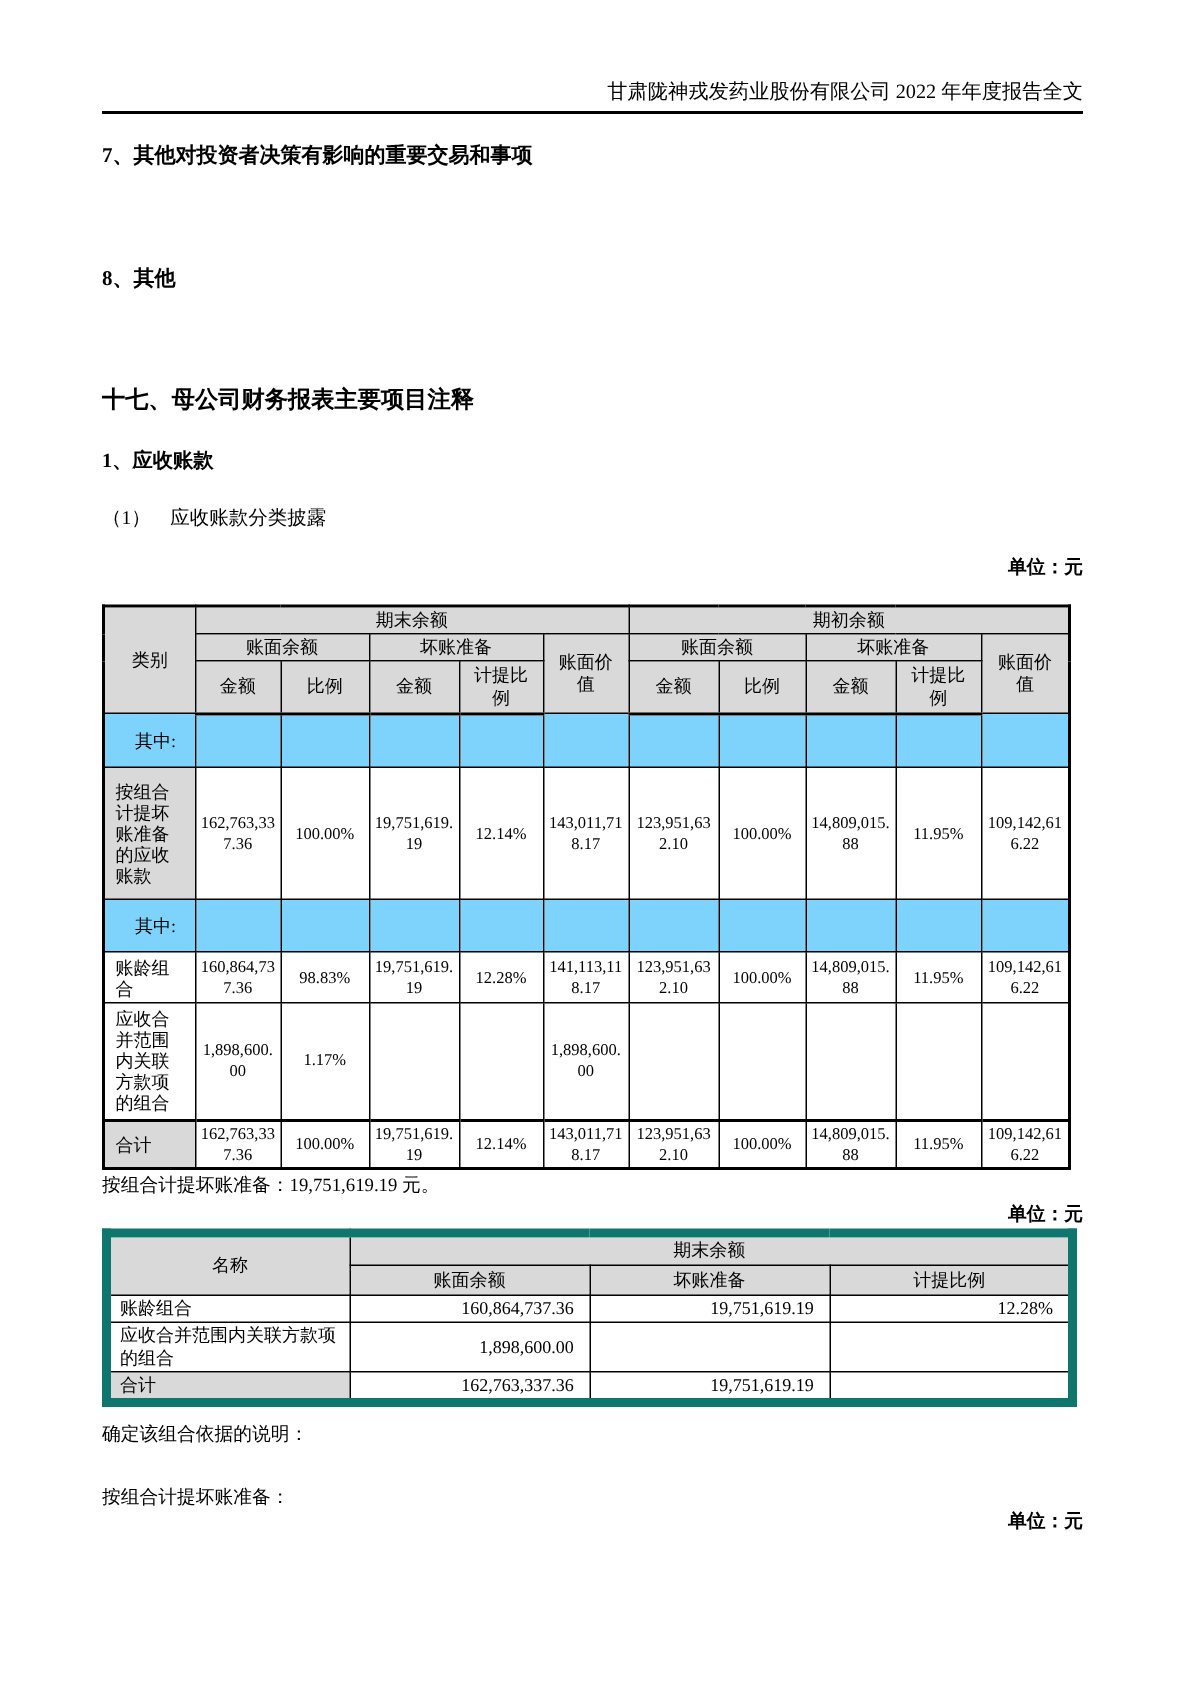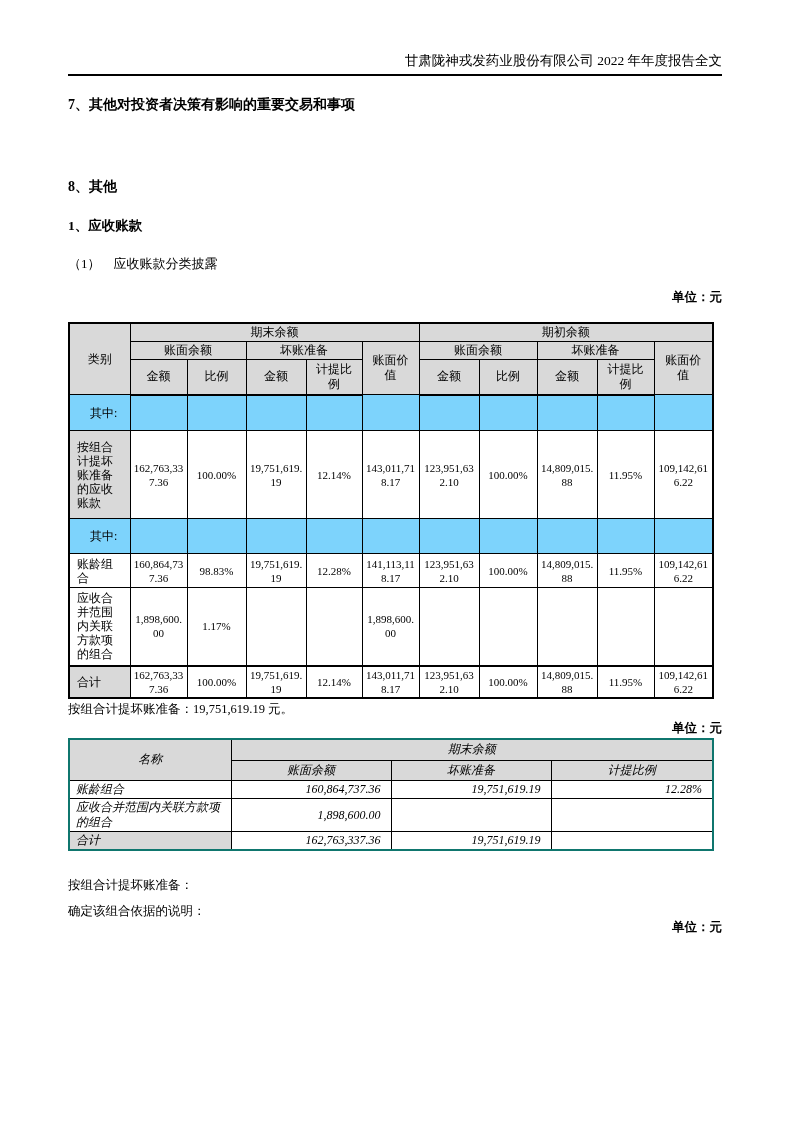--- a/index.html
+++ b/index.html
@@ -35,21 +35,21 @@
   .unit-2 { margin-top: 4px; }
   .unit-3 { margin-top: 1px; }
   .note { font-size: 12.5px; line-height: 15px; }
   .note-1 { margin-top: 3px; }
   .note-2 { margin-top: 11px; }
   .note-3 { margin-top: 27px; }
   .page-num { text-align: right; font-size: 12px; line-height: 15px; margin-top: 30px; }
   
   table { border-collapse: collapse; table-layout: fixed; }
   .t1 { width: 644px; margin-top: 17px; border: 2px solid #000; }
-  .t2 { width: 644px; margin-top: 2px;  border: 2px solid #0f766e; font-style: italic; }
+  .t2 { width: 644px; margin-top: 2px;  border: 6px solid #0f766e; }
   .t1 th, .t1 td, .t2 th, .t2 td {
     border: 1px solid #000;
     vertical-align: middle;
     overflow: hidden;
   }
   .t1 th {
     background: #d9d9d9;
     font-weight: normal;
     font-size: 12px;
     line-height: 15px;
@@ -97,20 +97,21 @@
 </style>
 </head>
 <body>
 
 <div class="page">
 
   <div class="doc-header">甘肃陇神戎发药业股份有限公司 2022 年年度报告全文</div>
 
   <div class="h-item">7、其他对投资者决策有影响的重要交易和事项</div>
   <div class="h-item h-item8">8、其他</div>
+  <div class="h-chap">十七、母公司财务报表主要项目注释</div>
   <div class="h-sub">1、应收账款</div>
   <div class="h-sub2">（1）　应收账款分类披露</div>
 
   <div class="unit-row unit-1">单位：元</div>
 
   <table class="t1">
     <colgroup>
       <col style="width:61px">
         <col style="width:57px">
         <col style="width:59px">
@@ -264,19 +265,19 @@
     </tr>
     <tr class="total" style="height:18px">
       <td class="lbl">合计</td>
       <td class="num">162,763,337.36</td>
       <td class="num">19,751,619.19</td>
       <td class="num"></td>
     </tr>
   </tbody>
     </table>
 
+  <div class="note note-2">确定该组合依据的说明：</div>
   <div class="note note-3">按组合计提坏账准备：</div>
-  <div class="note note-2">确定该组合依据的说明：</div>
 
   <div class="unit-row unit-3">单位：元</div>
 
 
 </div>
 
 </body></html>

